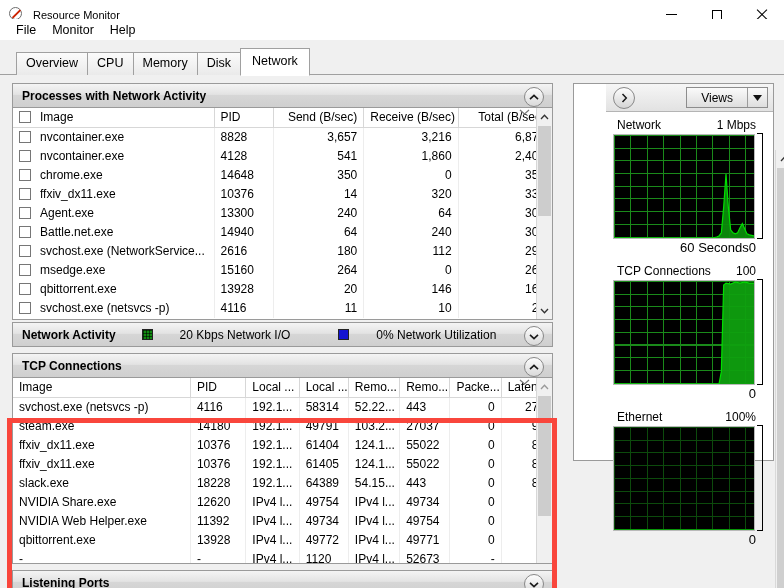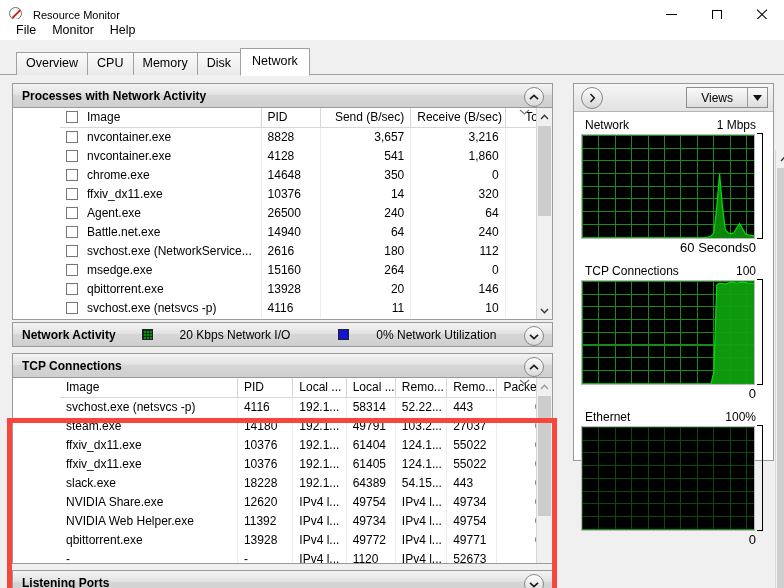--- a/index.html
+++ b/index.html
@@ -124,21 +124,21 @@
   }
   .chev svg { display: block; }
 
   
   .table-wrap {
     position: relative;
     border: 1px solid #9a9a9a; border-top: none;
     background: #fff; box-sizing: border-box;
     overflow: hidden;
   }
-  table.grid { border-collapse: collapse; width: 100%; table-layout: fixed; font-size: 12px; margin-left: 47px; }
+  table.grid { border-collapse: collapse; width: 100%; table-layout: fixed; font-size: 12px; }
   table.grid th {
     font-weight: normal; background: #fff; color: #000;
     border-right: 1px solid #d7d7d7;
     border-bottom: 1px solid #d7d7d7;
     padding: 2px 6px 3px 6px; height: 18px; box-sizing: border-box;
     white-space: nowrap; overflow: hidden;
   }
   table.grid td {
     border-right: 1px solid #ededed;
     padding: 2px 6px 2px 6px; height: 19px; box-sizing: border-box;
@@ -173,21 +173,21 @@
   
   .redbox {
     position: absolute; left: -5px; top: 335px; width: 550px; height: 233px;
     border: 5px solid #f9463c; box-sizing: border-box; z-index: 20;
     pointer-events: none;
   }
 
   
   .rightpane {
     position: absolute; left: 565px; top: 8px; width: 201px; height: 378px;
-    border: 1px solid #9a9a9a; background: #fff; box-sizing: border-box;
+    border: 1px solid #9a9a9a; background: #fff; box-sizing: border-box; padding-left: 32px;
   }
   .views-bar {
     height: 28px; background: linear-gradient(to bottom, #f6f6f6, #e2e2e2);
     border-bottom: 1px solid #b4b4b4; display: flex; align-items: center;
     box-sizing: border-box; padding: 0 5px;
   }
   .round-btn {
     width: 20px; height: 20px; border-radius: 50%; border: 1px solid #888;
     background: linear-gradient(to bottom, #fdfdfd, #d5d5d5);
     display: flex; align-items: center; justify-content: center; margin-left: 2px;
@@ -336,21 +336,21 @@
             </tr>
             <tr>
               <td class="lft"><span class="ck"></span><span>ffxiv_dx11.exe</span></td>
               <td class="lft">10376</td>
               <td class="num">14</td>
               <td class="num">320</td>
               <td class="num">334</td>
             </tr>
             <tr>
               <td class="lft"><span class="ck"></span><span>Agent.exe</span></td>
-              <td class="lft">26500</td>
+              <td class="lft">13300</td>
               <td class="num">240</td>
               <td class="num">64</td>
               <td class="num">303</td>
             </tr>
             <tr>
               <td class="lft"><span class="ck"></span><span>Battle.net.exe</span></td>
               <td class="lft">14940</td>
               <td class="num">64</td>
               <td class="num">240</td>
               <td class="num">303</td>

